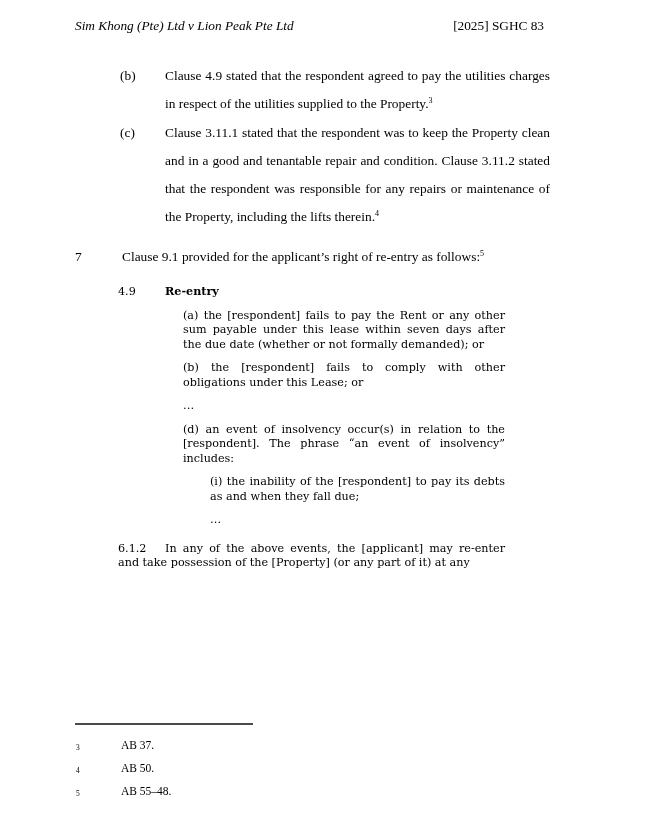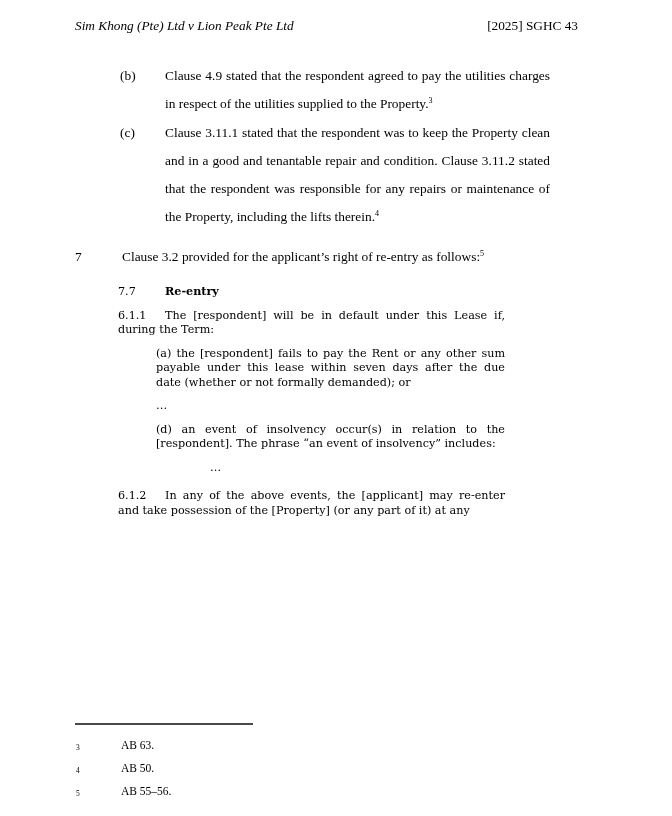--- a/index.html
+++ b/index.html
@@ -12,21 +12,21 @@
   .page {
     position: relative;
     width: 672px; height: 816px;
     overflow: hidden;
     background: #ffffff;
   }
 
   
   .header {
     position: absolute;
-    left: 75px; right: 94px; top: 18px;
+    left: 75px; right: 128px; top: 18px;
     display: flex;
     justify-content: space-between;
     font-size: 13.3px;
     white-space: nowrap;
   }
   .case-name { font-style: italic; }
 
   
   .content {
     position: absolute;
@@ -71,21 +71,21 @@
     font-size: 11.2px;
     line-height: 14.5px;
     text-align: justify;
   }
   .q-num {
     display: inline-block;
     width: 47px;
   }
   .q-title { font-weight: bold; margin-top: 48px; }
   .q-block { margin-top: 9px; }
-  .q-sub1 { margin-left: 38px; }
+  .q-sub1 { margin-left: 65px; }
   .q-sub2 { margin-left: 92px; }
   .q-612 { margin-top: 14px; }
 
   
   .footnotes {
     position: absolute;
     left: 75px; top: 723px;
     font-size: 11.5px;
   }
   .fn-rule {
@@ -104,73 +104,72 @@
     font-size: 7.5px;
   }
 </style>
 </head>
 <body>
 
 <div class="page">
 
   <div class="header">
     <span class="case-name">Sim Khong (Pte) Ltd v Lion Peak Pte Ltd</span>
-    <span class="citation">[2025] SGHC 43</span>
+    <span class="citation">[2025] SGHC 83</span>
   </div>
 
   <div class="content">
 
     <p class="alpha-item">
       <span class="alpha-label">(b)</span><span>Clause 4.9 stated that the respondent agreed to pay the utilities charges in respect of the utilities supplied to the Property.</span><sup class="fnref">3</sup>
     </p>
 
     <p class="alpha-item">
       <span class="alpha-label">(c)</span><span>Clause 3.11.1 stated that the respondent was to keep the Property clean and in a good and tenantable repair and condition. Clause 3.11.2 stated that the respondent was responsible for any repairs or maintenance of the Property, including the lifts therein.</span><sup class="fnref">4</sup>
     </p>
 
     <p class="para-numbered">
-      <span class="para-number">7</span><span>Clause 3.2 provided for the applicant’s right of re-entry as follows:</span><sup class="fnref">5</sup>
+      <span class="para-number">7</span><span>Clause 9.1 provided for the applicant’s right of re-entry as follows:</span><sup class="fnref">5</sup>
     </p>
 
     <div class="quote">
 
       <div class="q-heading">
-        <span class="q-num">7.7</span><span class="q-title">Re-entry</span>
+        <span class="q-num">4.9</span><span class="q-title">Re-entry</span>
       </div>
 
-      <div class="q-block">
-        <span class="q-num">6.1.1</span><span>The [respondent] will be in default under this Lease if, during the Term:</span>
-      </div>
 
       <div class="q-block q-sub1">(a) the [respondent] fails to pay the Rent or any other sum payable under this lease within seven days after the due date (whether or not formally demanded); or</div>
 
+      <div class="q-block q-sub1">(b) the [respondent] fails to comply with other obligations under this Lease; or</div>
 
       <div class="q-block q-sub1">…</div>
 
       <div class="q-block q-sub1">(d) an event of insolvency occur(s) in relation to the [respondent]. The phrase “an event of insolvency” includes:</div>
 
+      <div class="q-block q-sub2">(i) the inability of the [respondent] to pay its debts as and when they fall due;</div>
 
       <div class="q-block q-sub2">…</div>
 
       <div class="q-block q-612">
         <span class="q-num">6.1.2</span><span>In any of the above events, the [applicant] may re-enter and take possession of the [Property] (or any part of it) at any</span>
       </div>
 
     </div>
   </div>
 
   <div class="footnotes">
     <div class="fn-rule"></div>
 
     <div class="fn-row">
-      <span class="fn-marker">3</span><span>AB 63.</span>
+      <span class="fn-marker">3</span><span>AB 37.</span>
     </div>
 
     <div class="fn-row">
       <span class="fn-marker">4</span><span>AB 50.</span>
     </div>
 
     <div class="fn-row">
-      <span class="fn-marker">5</span><span>AB 55–56.</span>
+      <span class="fn-marker">5</span><span>AB 55–48.</span>
     </div>
   </div>
 
 </div>
 
 </body></html>

